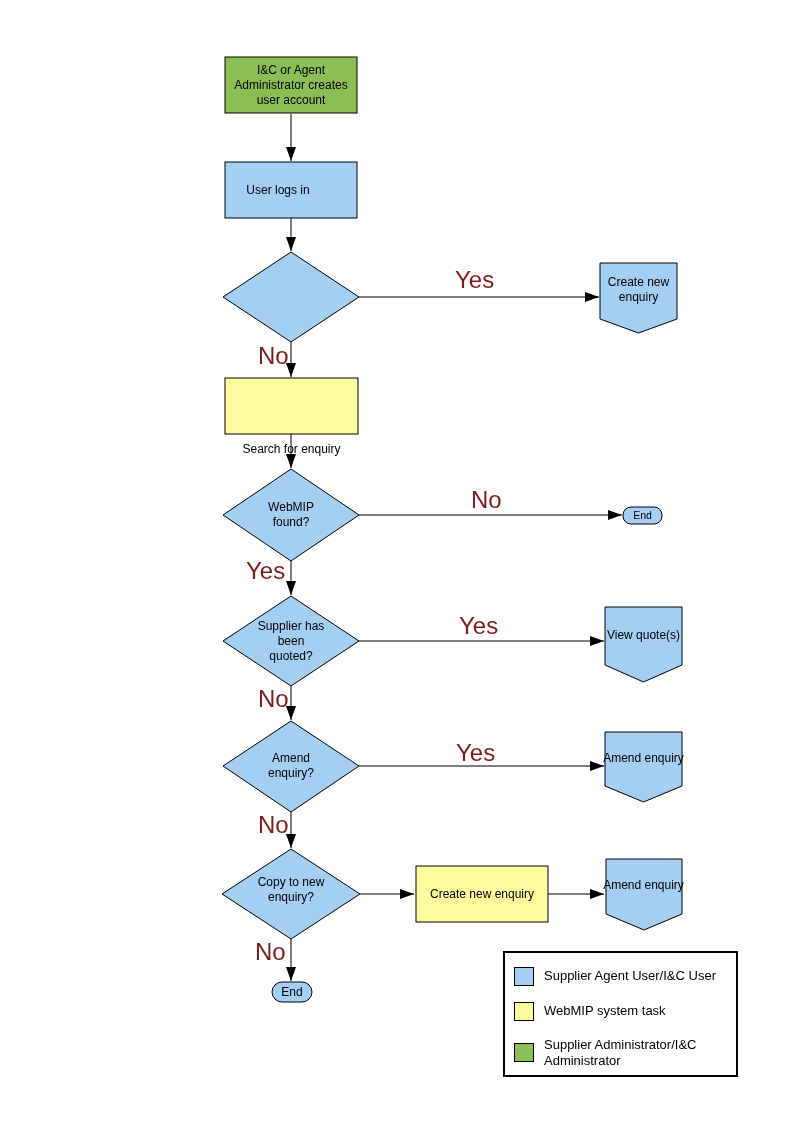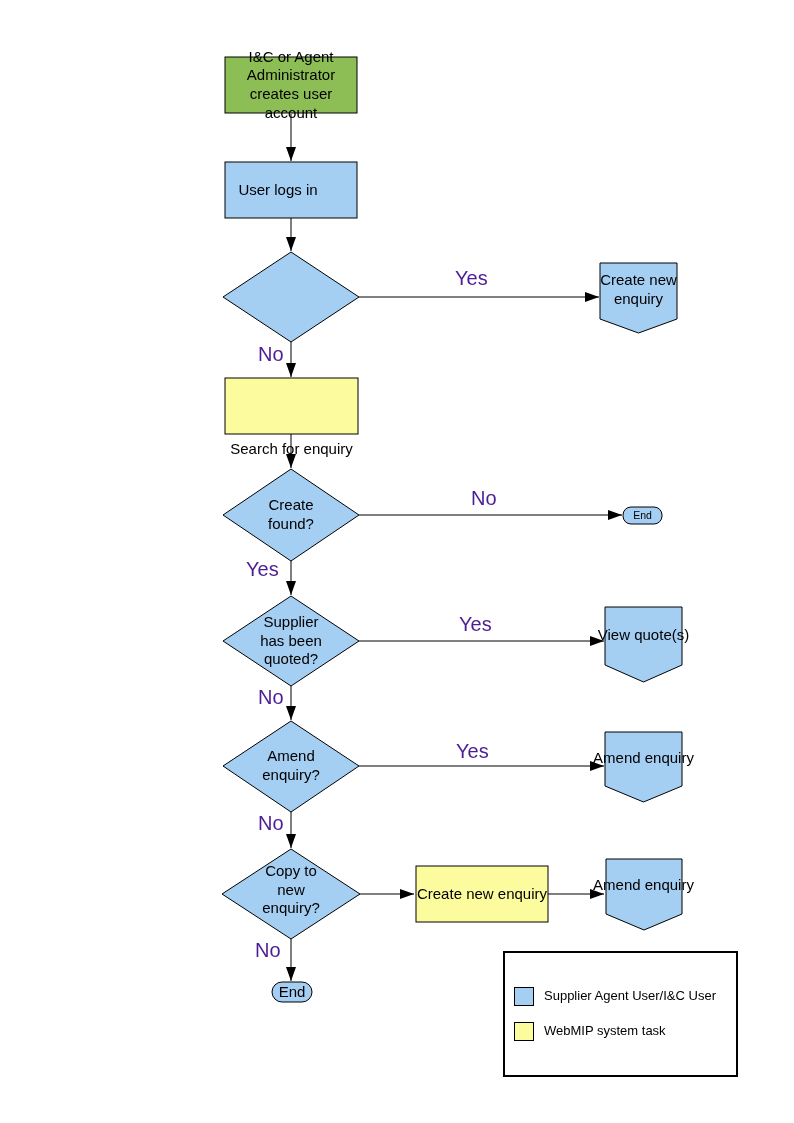--- a/index.html
+++ b/index.html
@@ -14,45 +14,45 @@
   #diagram-svg { position: absolute; left: 0; top: 0; }
   #diagram-svg rect, #diagram-svg polygon { stroke: #000000; stroke-width: 1; }
   #diagram-svg line { stroke: #000000; stroke-width: 1; }
 
   .node-label {
     position: absolute;
     display: flex;
     align-items: center;
     justify-content: center;
     text-align: center;
-    font-size: 15px;
+    font-size: 12px;
     line-height: 1.25;
     color: #000000;
   }
   .nowrap { white-space: nowrap; }
   .end-label { font-size: 10.5px; }
 
   .edge-label {
     position: absolute;
-    font-size: 20px;
+    font-size: 24px;
     line-height: 1;
-    color: #4c1d95;
+    color: #7f1d1d;
   }
 
   #legend {
     position: absolute;
     left: 503px;
     top: 951px;
     width: 235px;
     height: 126px;
     border: 2px solid #000000;
     box-sizing: border-box;
     display: flex;
     flex-direction: column;
-    justify-content: center;
+    justify-content: flex-end;
     gap: 16px;
     padding: 6px 9px;
   }
   .legend-row { display: flex; align-items: center; gap: 10px; }
   .legend-swatch { flex: 0 0 auto; display: block; }
   .legend-swatch rect { stroke: #000000; stroke-width: 1; }
   .legend-text { font-size: 13px; line-height: 1.25; color: #000000; width: 185px; }
 </style>
 </head>
 <body>
@@ -95,21 +95,21 @@
     <line x1="291" y1="812" x2="291" y2="848" marker-end="url(#arw)"></line>
     <line x1="360" y1="894" x2="414" y2="894" marker-end="url(#arw)"></line>
     <line x1="548" y1="894" x2="604" y2="894" marker-end="url(#arw)"></line>
     <line x1="291" y1="939" x2="291" y2="981" marker-end="url(#arw)"></line>
   </svg>
 
   <div class="node-label" style="left:225px; top:57px; width:132px; height:56px;">I&amp;C or Agent Administrator creates user account</div>
   <div class="node-label" style="left:212px; top:162px; width:132px; height:56px;">User logs in</div>
   <div class="node-label" style="left:600px; top:263px; width:77px; height:54px;">Create new enquiry</div>
   <div class="node-label" style="left:225px; top:378px; width:133px; height:56px;margin-top:43px;">Search for enquiry</div>
-  <div class="node-label" style="left:256px; top:480px; width:70px; height:70px;">Create found?</div>
+  <div class="node-label" style="left:256px; top:480px; width:70px; height:70px;">WebMIP found?</div>
   <div class="node-label end-label" style="left:623px; top:507px; width:39px; height:17px;">End</div>
   <div class="node-label" style="left:256px; top:606px; width:70px; height:70px;">Supplier has been quoted?</div>
   <div class="node-label" style="left:256px; top:731px; width:70px; height:70px;">Amend enquiry?</div>
   <div class="node-label nowrap" style="left:603px; top:607px; width:81px; height:56px;">View quote(s)</div>
   <div class="node-label nowrap" style="left:603px; top:732px; width:81px; height:52px;">Amend enquiry</div>
   <div class="node-label" style="left:256px; top:855px; width:70px; height:70px;">Copy to new enquiry?</div>
   <div class="node-label" style="left:416px; top:866px; width:132px; height:56px;">Create new enquiry</div>
   <div class="node-label nowrap" style="left:603px; top:859px; width:81px; height:53px;">Amend enquiry</div>
   <div class="node-label" style="left:272px; top:982px; width:40px; height:20px;">End</div>
 
@@ -129,15 +129,21 @@
         <rect x="0.5" y="0.5" width="19" height="18" fill="#A5CEF3"></rect>
       </svg>
       <span class="legend-text">Supplier Agent User/I&amp;C User</span>
     </div>
     <div class="legend-row">
       <svg class="legend-swatch" width="20" height="19">
         <rect x="0.5" y="0.5" width="19" height="18" fill="#FCFC9E"></rect>
       </svg>
       <span class="legend-text">WebMIP system task</span>
     </div>
+    <div class="legend-row">
+      <svg class="legend-swatch" width="20" height="19">
+        <rect x="0.5" y="0.5" width="19" height="18" fill="#8DBE55"></rect>
+      </svg>
+      <span class="legend-text">Supplier Administrator/I&amp;C Administrator</span>
+    </div>
   </div>
 
 </div>
 
 </body></html>

